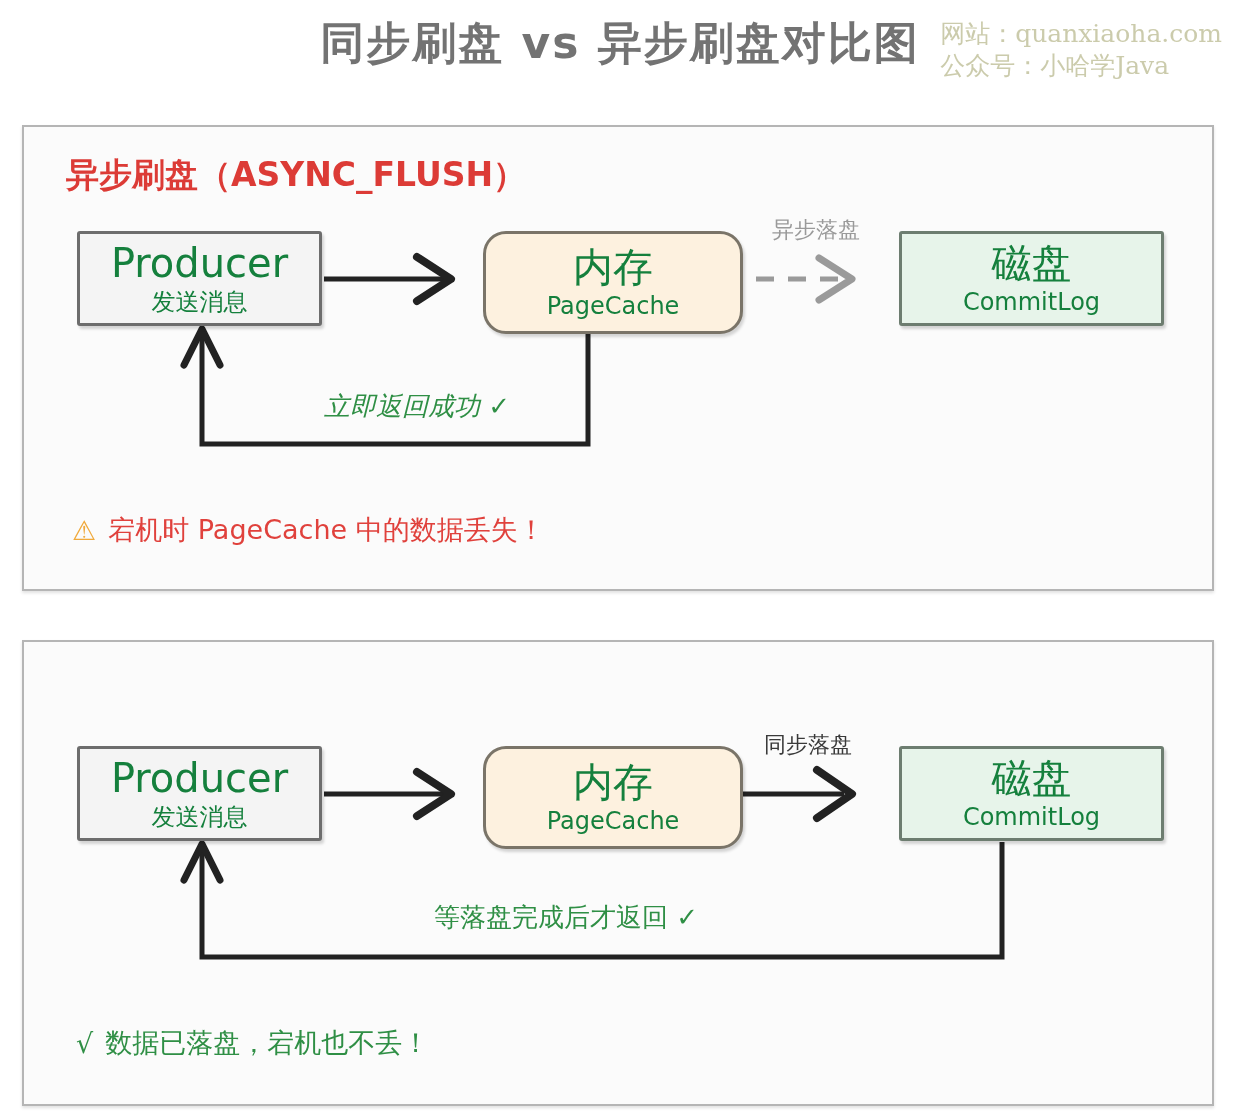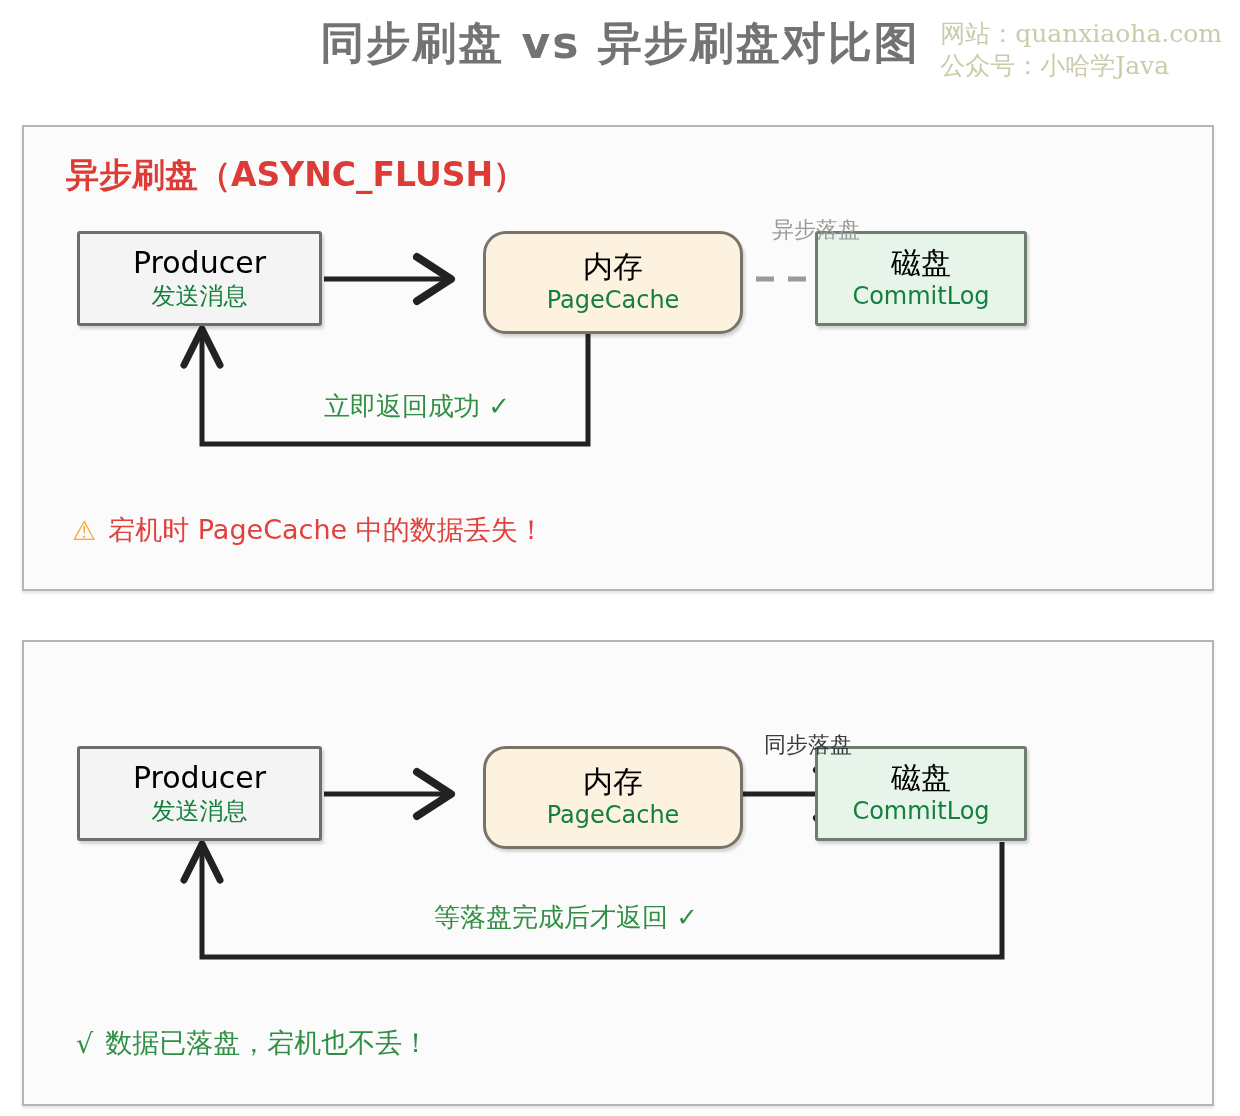--- a/index.html
+++ b/index.html
@@ -73,40 +73,40 @@
     box-sizing: border-box;
     border: 3px solid #6d6d6d;
     border-radius: 3px;
     display: flex;
     flex-direction: column;
     align-items: center;
     justify-content: center;
     box-shadow: 2px 3px 3px rgba(0,0,0,.16);
   }
   .node .n-main {
-    font-size: 30px;
-    color: #000000;
+    font-size: 40px;
+    color: #15803d;
     line-height: 1.12;
     white-space: nowrap;
   }
   .node .n-sub {
     font-size: 24px;
     color: #15803d;
     line-height: 1.2;
     margin-top: 2px;
     white-space: nowrap;
   }
   .node.producer { background: #f4f4f4; }
   .node.memory   { background: #fdf1df; border-color: #7a7468; }
   .node.disk     { background: #e7f4ea; border-color: #6d7d70; }
 
   
   .box-producer { left: 53px;  top: 104px; width: 245px; height: 95px; }
   .box-memory   { left: 459px; top: 104px; width: 260px; height: 103px; border-radius: 23px; }
-  .box-disk     { left: 791px; top: 104px; width: 212px; height: 95px; }
+  .box-disk     { left: 875px; top: 104px; width: 265px; height: 95px; }
 
   
   .edges {
     position: absolute;
     left: 0; top: 0;
     width: 1192px;
     height: 466px;
     overflow: visible;
   }
 
@@ -115,21 +115,21 @@
     position: absolute;
     font-size: 22px;
     white-space: nowrap;
   }
   .lbl-async-drop { left: 748px; top: 88px; color: #9a9a9a; }
   .lbl-sync-drop  { left: 740px; top: 88px; color: #3a3a3a; }
   .lbl-return {
     font-size: 26px;
     color: #2f8f45;
   }
-  .lbl-return-async { left: 300px; top: 262px; }
+  .lbl-return-async { left: 300px; top: 262px; font-style: italic; }
   .lbl-return-sync  { left: 410px; top: 258px; text-align: center; }
 
   
   .footnote {
     position: absolute;
     font-size: 27px;
     white-space: nowrap;
     display: flex;
     align-items: center;
     gap: 12px;

